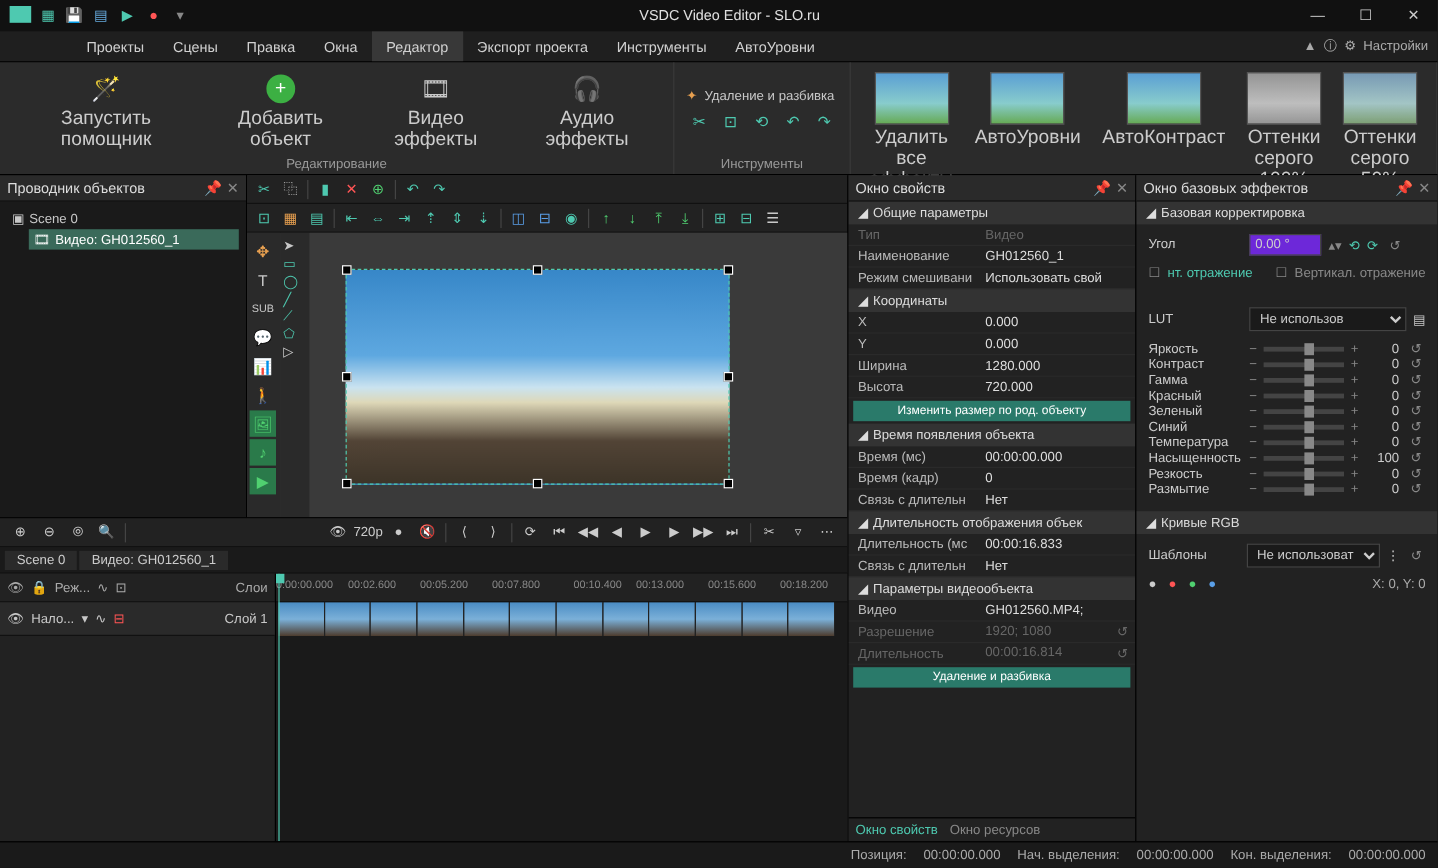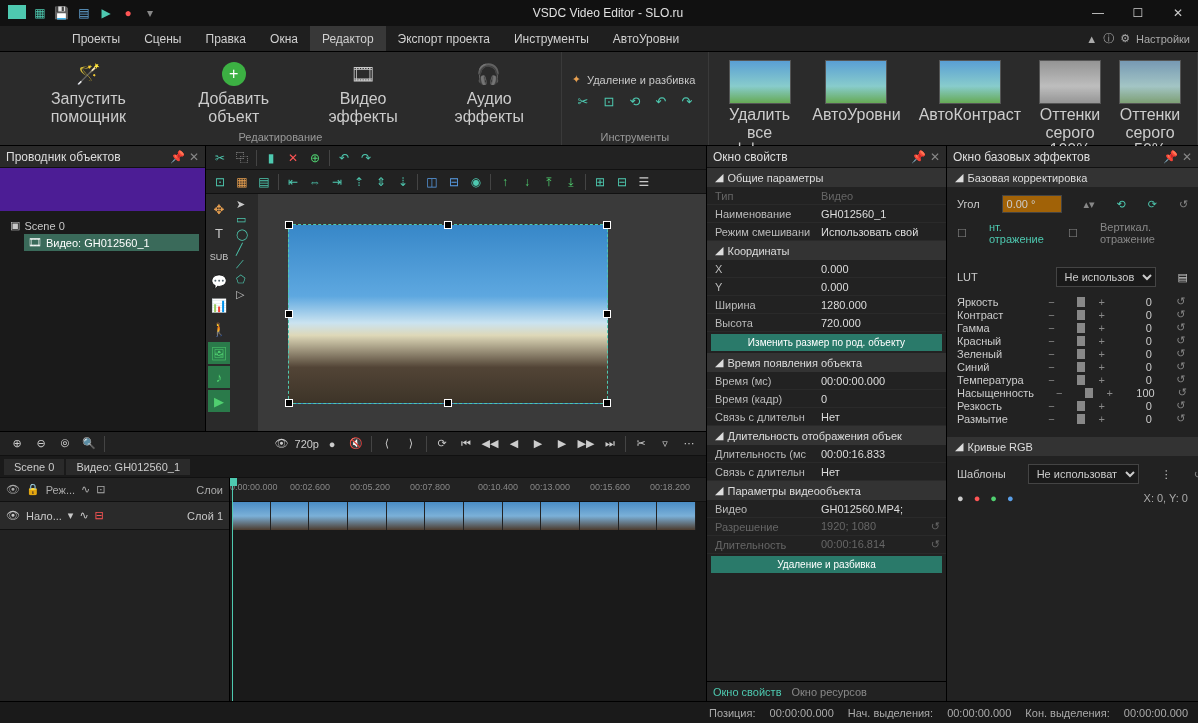--- a/index.html
+++ b/index.html
@@ -27,21 +27,21 @@
 .ribbtn .ic { width:28px; height:28px; display:flex; align-items:center; justify-content:center; font-size:20px; }
 .ribbtn .lbl { font-size:16px; color:#ccc; text-align:center; line-height:1.1; }
 .ribcap { text-align:center; font-size:11px; color:#999; padding-top:2px; }
 .smallbtn { width:22px; height:22px; display:flex; align-items:center; justify-content:center; font-size:13px; color:#ccc; }
 .style-thumb { width:62px; height:44px; background:linear-gradient(180deg,#5a9fd4,#8cc 60%,#6a5 100%); border:1px solid #555; display:flex; align-items:center; justify-content:center; font-size:9px; color:#fff; }
 
 
 .main { display:flex; height:calc(100% - 26px - 26px - 94px - 22px); }
 .panel-head { height:22px; background:#2a2a2a; display:flex; align-items:center; padding:0 6px; font-size:12px; color:#ddd; border-bottom:1px solid #111; }
 .panel-head .sp { margin-left:auto; display:flex; gap:4px; color:#888; }
-.left { width:206px; background:#4c1d95; border-right:1px solid #000; display:flex; flex-direction:column;gap:43px; }
+.left { width:206px; background:#000000; border-right:1px solid #000; display:flex; flex-direction:column; }
 .tree { flex:1; background:#1a1a1a; padding:6px; font-size:11px; }
 .tree .node { display:flex; align-items:center; gap:4px; padding:2px 4px; }
 .tree .node.sel { background:#3a6a5a; color:#fff; }
 .left-tabs { height:22px; display:flex; align-items:center; border-top:1px solid #000; }
 .left-tabs span { padding:0 8px; font-size:11px; color:#888; }
 .left-tabs span.a { color:#4ec9b0; border-bottom:2px solid #4ec9b0; }
 
 .center { flex:1; display:flex; flex-direction:column; background:#2c2c2c; min-width:0; }
 .toolbar { height:24px; background:#222; display:flex; align-items:center; gap:2px; padding:0 4px; border-bottom:1px solid #111; }
 .toolbar .tb { width:20px; height:20px; display:flex; align-items:center; justify-content:center; font-size:12px; cursor:pointer; }
@@ -59,27 +59,27 @@
 .props { width:240px; background:#222; border-left:1px solid #000; display:flex; flex-direction:column; font-size:11px; overflow:hidden; }
 .prop-section { background:#333; padding:3px 8px; display:flex; align-items:center; gap:4px; color:#ddd; }
 .prop-row { display:flex; border-bottom:1px solid #2a2a2a; min-height:18px; align-items:center; }
 .prop-row .k { width:108px; padding:2px 8px; color:#bbb; white-space:nowrap; overflow:hidden; }
 .prop-row .v { flex:1; padding:2px 6px; color:#ddd; white-space:nowrap; overflow:hidden; }
 .prop-row.dim .k,.prop-row.dim .v { color:#666; }
 .prop-btn { background:#2a7a6a; color:#fff; text-align:center; padding:3px; font-size:10px; margin:2px 4px; }
 
 .fx { width:252px; background:#222; border-left:1px solid #000; display:flex; flex-direction:column; }
 .fx-body { flex:1; padding:6px 10px; display:flex; flex-direction:column; gap:8px; font-size:11px; overflow:hidden; }
-.fx-row { display:flex; align-items:center; gap:22px; }
+.fx-row { display:flex; align-items:center; gap:6px; }
 .fx-row .lab { width:78px; color:#ccc; }
 .slider { flex:1; height:4px; background:#444; position:relative; }
 .slider::after { content:""; position:absolute; top:-3px; left:50%; width:8px; height:10px; background:#888; }
 .valbox { width:28px; text-align:right; color:#ccc; }
 .reset { width:16px; text-align:center; color:#888; }
-.numinput { background:#a16207; border:1px solid #444; color:#ccc; padding:2px 4px; width:60px; font-size:11px; }
+.numinput { background:#6d28d9; border:1px solid #444; color:#ccc; padding:2px 4px; width:60px; font-size:11px; }
 .dd { background:#1a1a1a; border:1px solid #444; color:#ccc; padding:2px 4px; font-size:11px; }
 .chip { color:#4ec9b0; font-size:11px; }
 
 
 .timeline { position:absolute; left:0; right:492px; bottom:22px; height:270px; background:#1e1e1e; border-top:1px solid #000; display:flex; flex-direction:column; }
 .tl-bar { height:24px; display:flex; align-items:center; gap:2px; padding:0 6px; background:#222; border-bottom:1px solid #111; }
 .tl-bar .b { width:22px; height:20px; display:flex; align-items:center; justify-content:center; font-size:11px; color:#ccc; }
 .tl-tabs { height:22px; display:flex; align-items:center; padding:0 4px; background:#1a1a1a; border-bottom:1px solid #111; }
 .tl-tabs span { padding:2px 10px; font-size:11px; color:#ccc; background:#2a2a2a; margin-right:2px; }
 .tl-body { flex:1; display:flex; }

